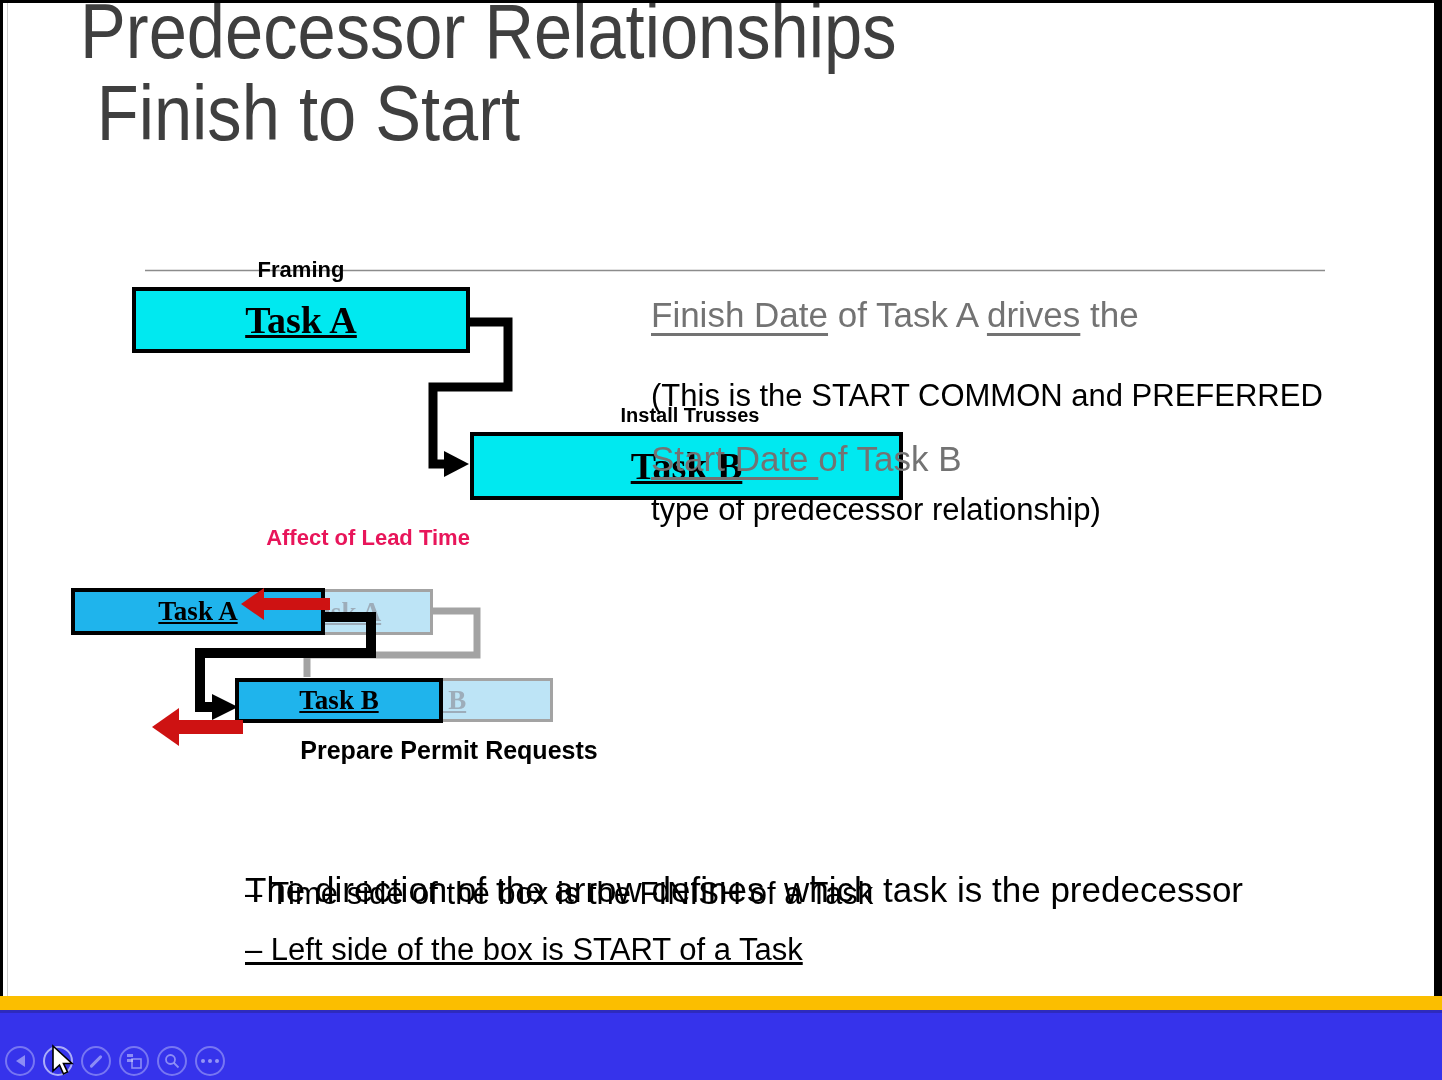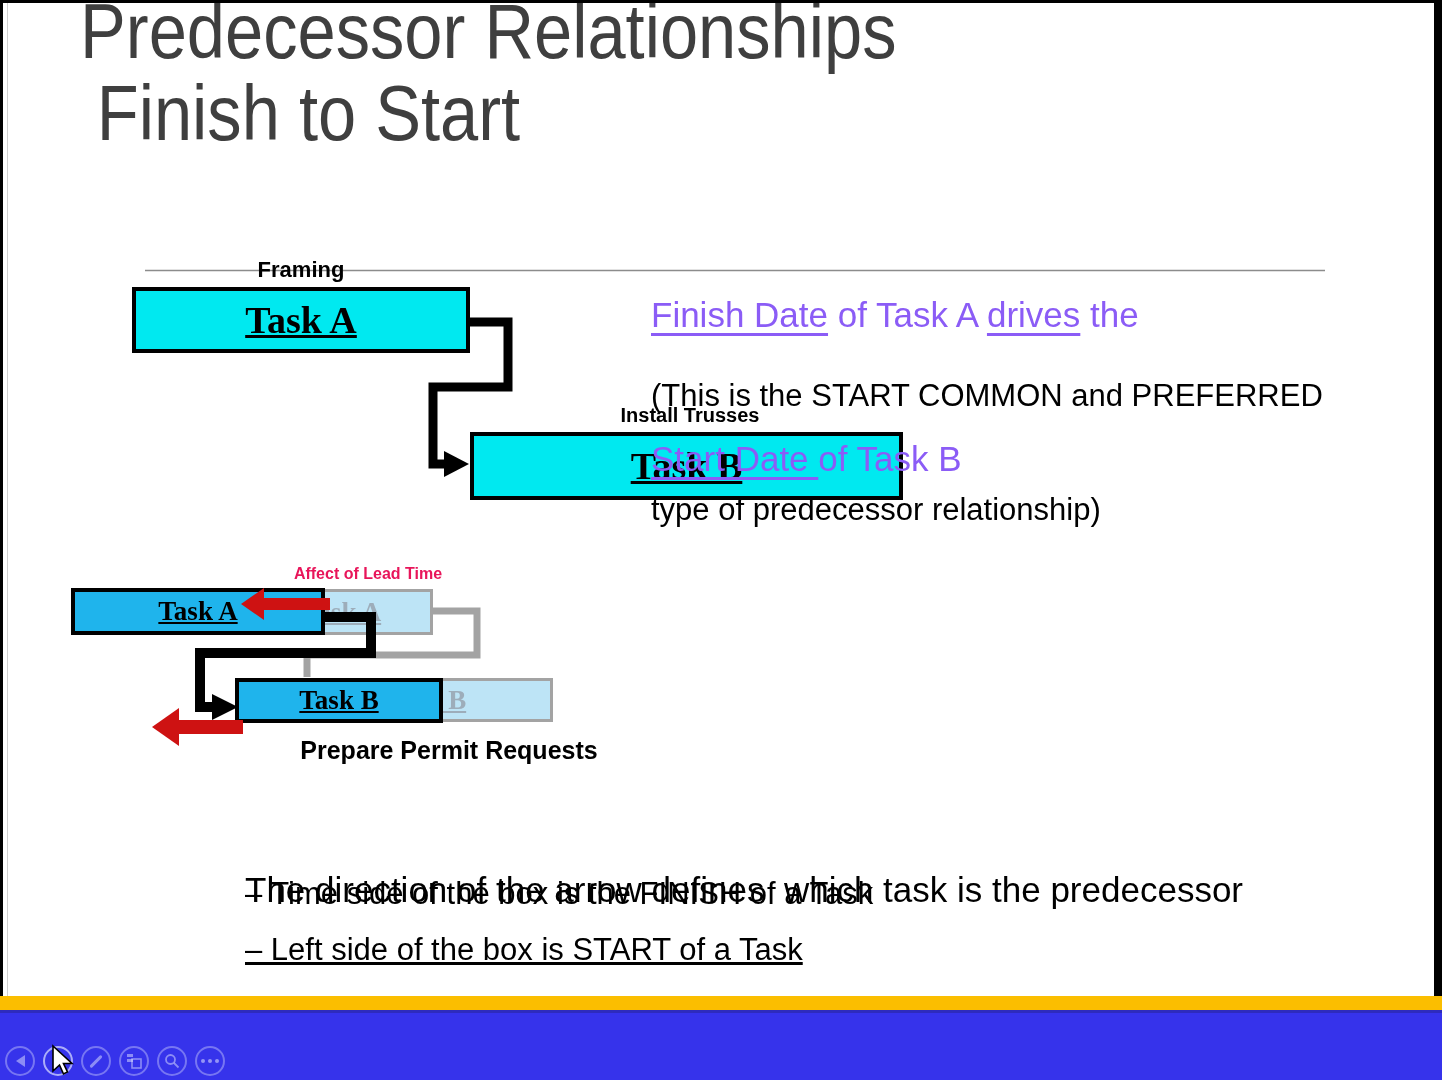--- a/index.html
+++ b/index.html
@@ -12,30 +12,30 @@
   .edge-left{left:0;top:0;width:3px;height:996px;background:#000;z-index:30;}
   .edge-right{left:1434px;top:0;width:8px;height:996px;background:#000;z-index:30;}
   .hairline-left{left:7px;top:0;width:1px;height:996px;background:#cfcfcf;z-index:29;}
 
   
   .title{left:80px;top:-10px;color:#3f3f3f;font-size:78px;line-height:82px;
          transform:scaleX(0.88);transform-origin:left top;white-space:nowrap;z-index:5;}
   .title .l2{margin-left:19px;}
 
   
-  .heading{left:651px;top:195px;font-size:35px;line-height:48px;color:#8b5cf6;
+  .heading{left:651px;top:195px;font-size:35px;line-height:48px;color:#737373;
            white-space:pre;z-index:6;}
   .u{text-decoration:underline;text-decoration-thickness:3px;text-underline-offset:6px;}
   .note{left:651px;top:301px;font-size:31px;line-height:38px;color:#000;white-space:pre;z-index:6;}
 
   
   .dlabel{font-weight:700;color:#000;text-align:center;z-index:7;white-space:nowrap;}
   .lbl-framing{left:221px;top:257px;width:160px;font-size:22px;}
   .lbl-install{left:590px;top:404px;width:200px;font-size:20px;}
-  .lbl-lead{left:253px;top:525px;width:230px;font-size:16px;color:#e8155a;margin-top:40px;}
+  .lbl-lead{left:253px;top:525px;width:230px;font-size:22px;color:#e8155a;}
   .lbl-create{left:162px;top:555px;width:300px;font-size:22px;}
   .lbl-prepare{left:299px;top:736px;width:300px;font-size:25px;}
 
   
   .task{display:flex;align-items:center;justify-content:center;
         font-family:"Liberation Serif",serif;font-weight:700;color:#000;text-decoration:underline;}
   .boxA1{left:132px;top:287px;width:330px;height:58px;background:#00e9f0;border:4px solid #000;
          font-size:38px;z-index:4;}
   .boxB1{left:470px;top:432px;width:425px;height:60px;background:#00e9f0;border:4px solid #000;
          font-size:38px;z-index:4;}

